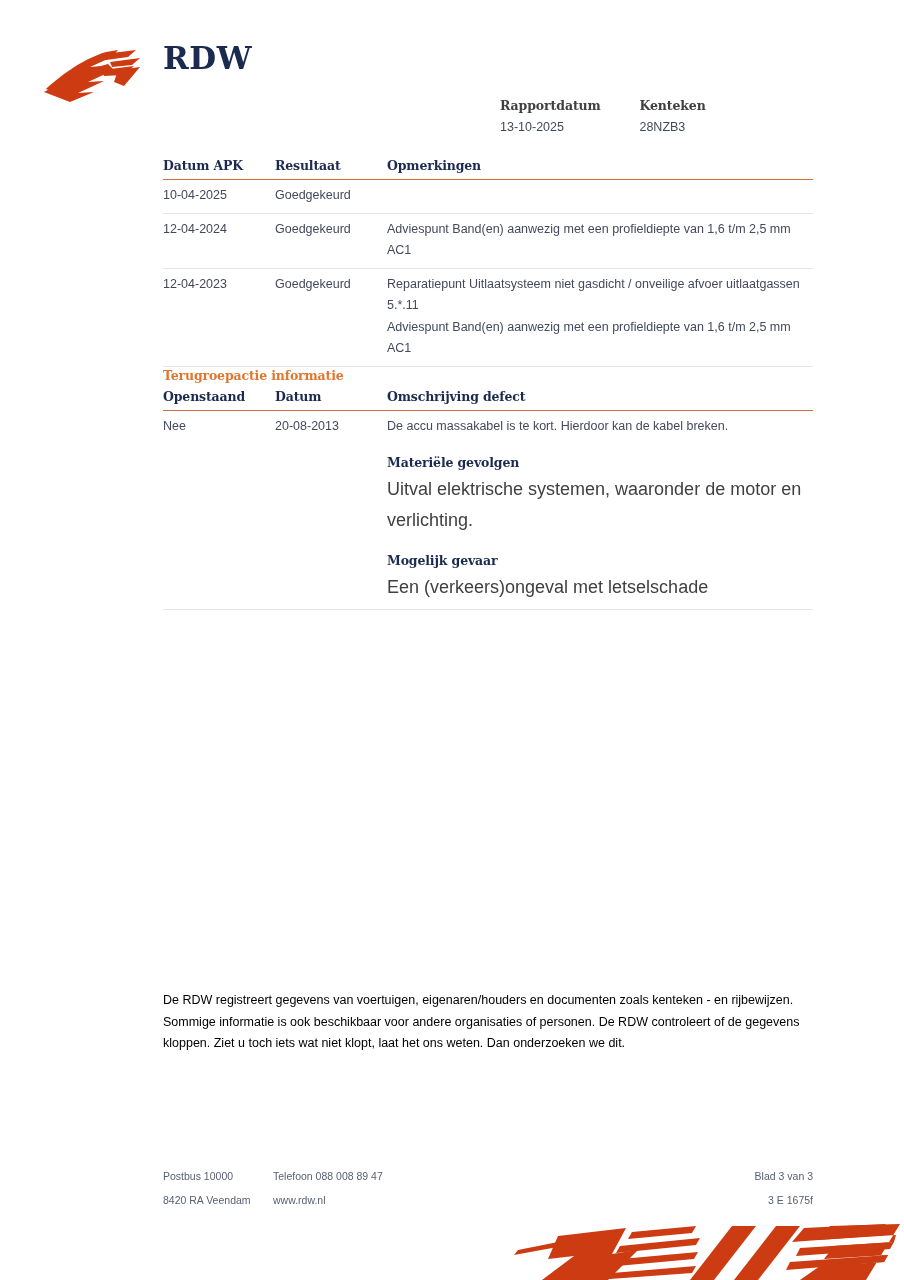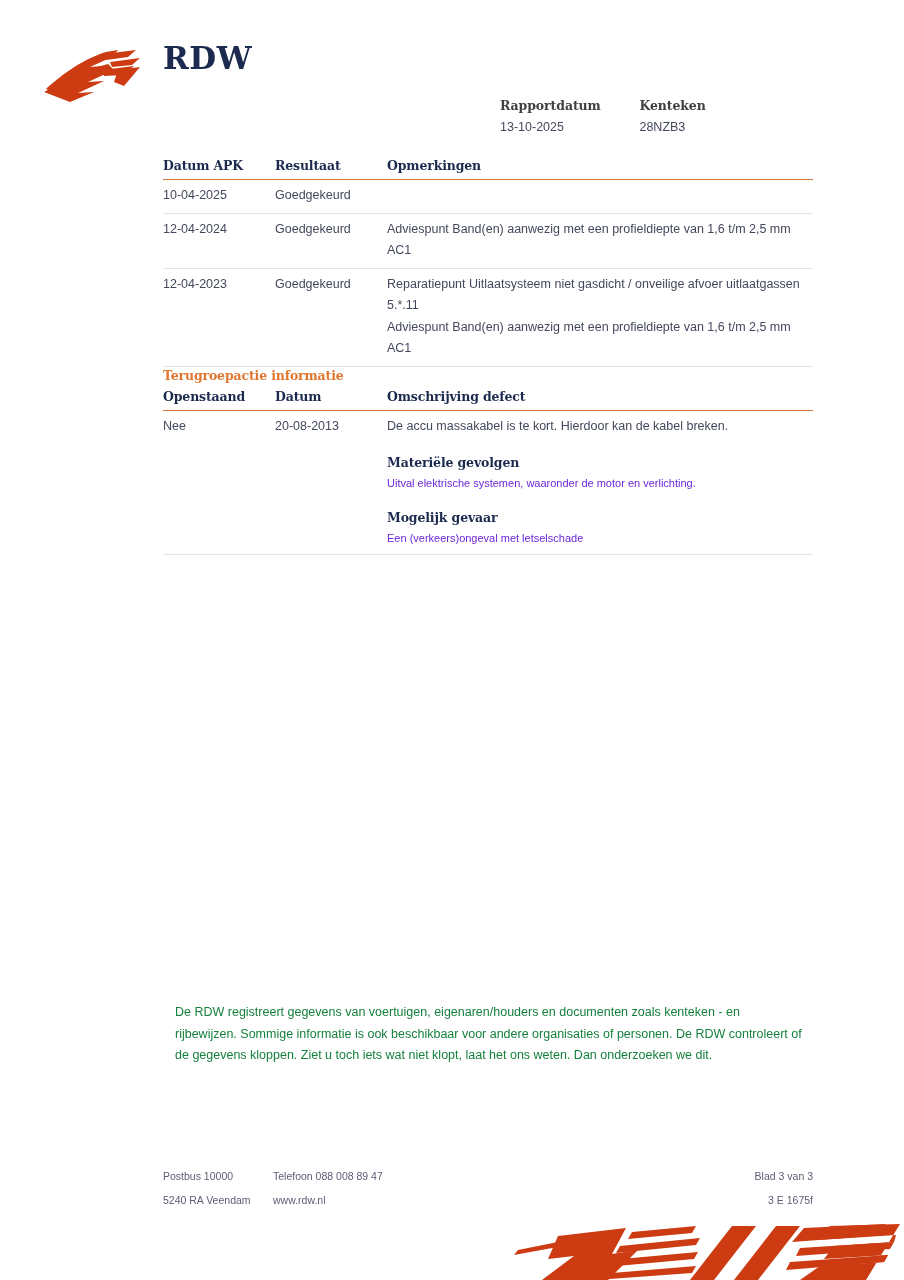--- a/index.html
+++ b/index.html
@@ -82,27 +82,27 @@
   .col-a { width: 112px; }
   .col-b { width: 112px; }
   .col-c { width: 426px; }
 
   .sub-head {
     font-family: "DejaVu Serif", "Liberation Serif", serif;
     font-size: 12.5px; font-weight: 700; color: #1b2a4e;
     letter-spacing: -0.15px;
     margin: 14px 0 1px 0;
   }
-  .sub-body { font-size: 11px; color: #6d28d9; }
+  .sub-body { font-size: 18px; color: #404040; }
 
   
   .proclaimer { position: absolute; left: 163px; top: 990px; width: 652px; }
   .proclaimer .sect-title { margin-bottom: 12px; }
   .proclaimer p {
-    margin: 12px; font-size: 12.5px; color: #15803d; line-height: 1.72;
+    margin: 0; font-size: 12.5px; color: #000000; line-height: 1.72;
   }
 
   
   .footer { position: absolute; left: 163px; top: 1170px; width: 650px; }
   .footer-row { position: relative; height: 24px; font-size: 10.5px; color: #5a5e72; }
   .f-c1 { position: absolute; left: 0; }
   .f-c2 { position: absolute; left: 110px; }
   .f-c3 { position: absolute; right: 0; text-align: right; }
 
   .corner-art { position: absolute; right: 0; bottom: 0; width: 404px; height: 56px; }
@@ -215,21 +215,21 @@
     <p>De RDW registreert gegevens van voertuigen, eigenaren/houders en documenten zoals kenteken - en rijbewijzen. Sommige informatie is ook beschikbaar voor andere organisaties of personen. De RDW controleert of de gegevens kloppen. Ziet u toch iets wat niet klopt, laat het ons weten. Dan onderzoeken we dit.</p>
   </div>
 
   <div class="footer">
     <div class="footer-row">
       <span class="f-c1">Postbus 10000</span>
       <span class="f-c2">Telefoon 088 008 89 47</span>
       <span class="f-c3">Blad 3 van 3</span>
     </div>
     <div class="footer-row">
-      <span class="f-c1">5240 RA Veendam</span>
+      <span class="f-c1">8420 RA Veendam</span>
       <span class="f-c2">www.rdw.nl</span>
       <span class="f-c3">3 E 1675f</span>
     </div>
   </div>
 
   <svg class="corner-art" viewBox="0 0 404 56">
     <g fill="#cc3b11">
       <path d="M18 26 L78 14 L74 20 L14 31 Z"></path>
       <path d="M58 12 L126 4 L112 30 L138 26 L108 56 L42 56 L74 32 L48 35 Z"></path>
       <path d="M132 8 L196 2 L192 9 L128 15 Z"></path>

